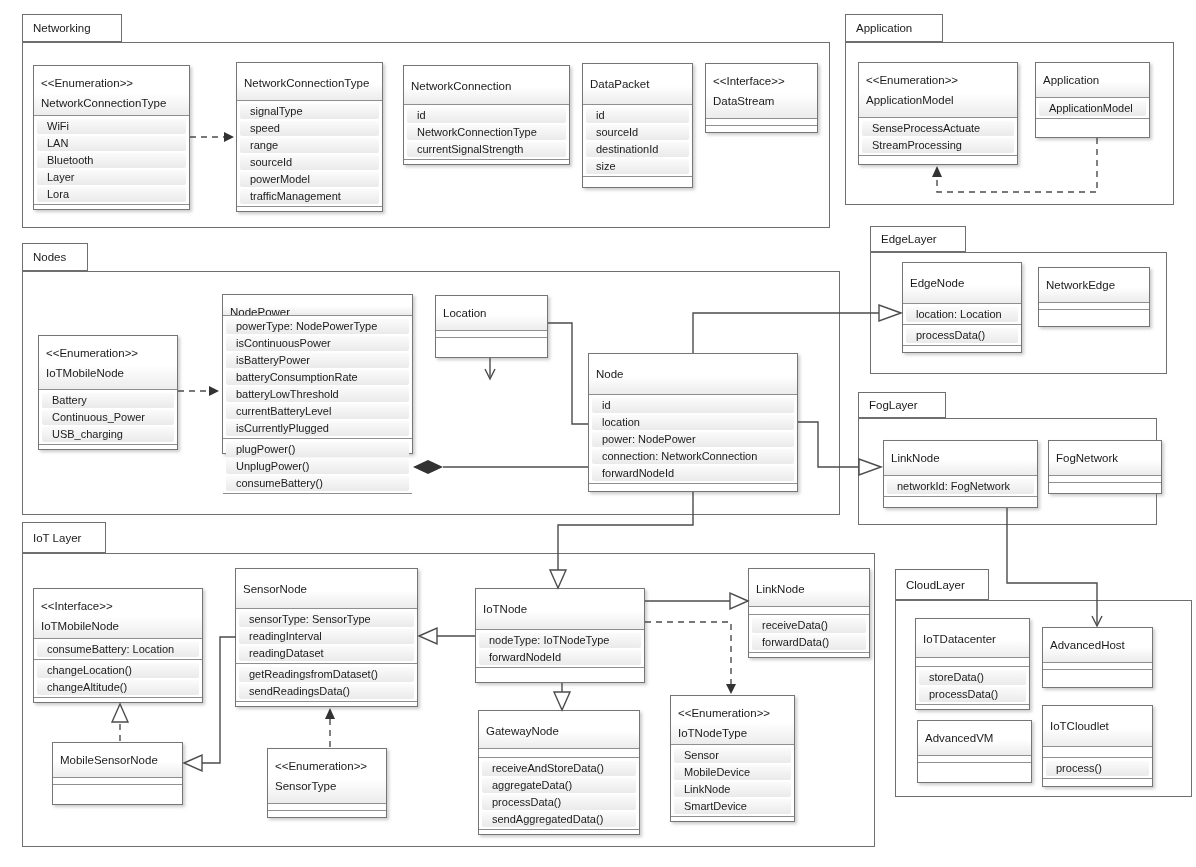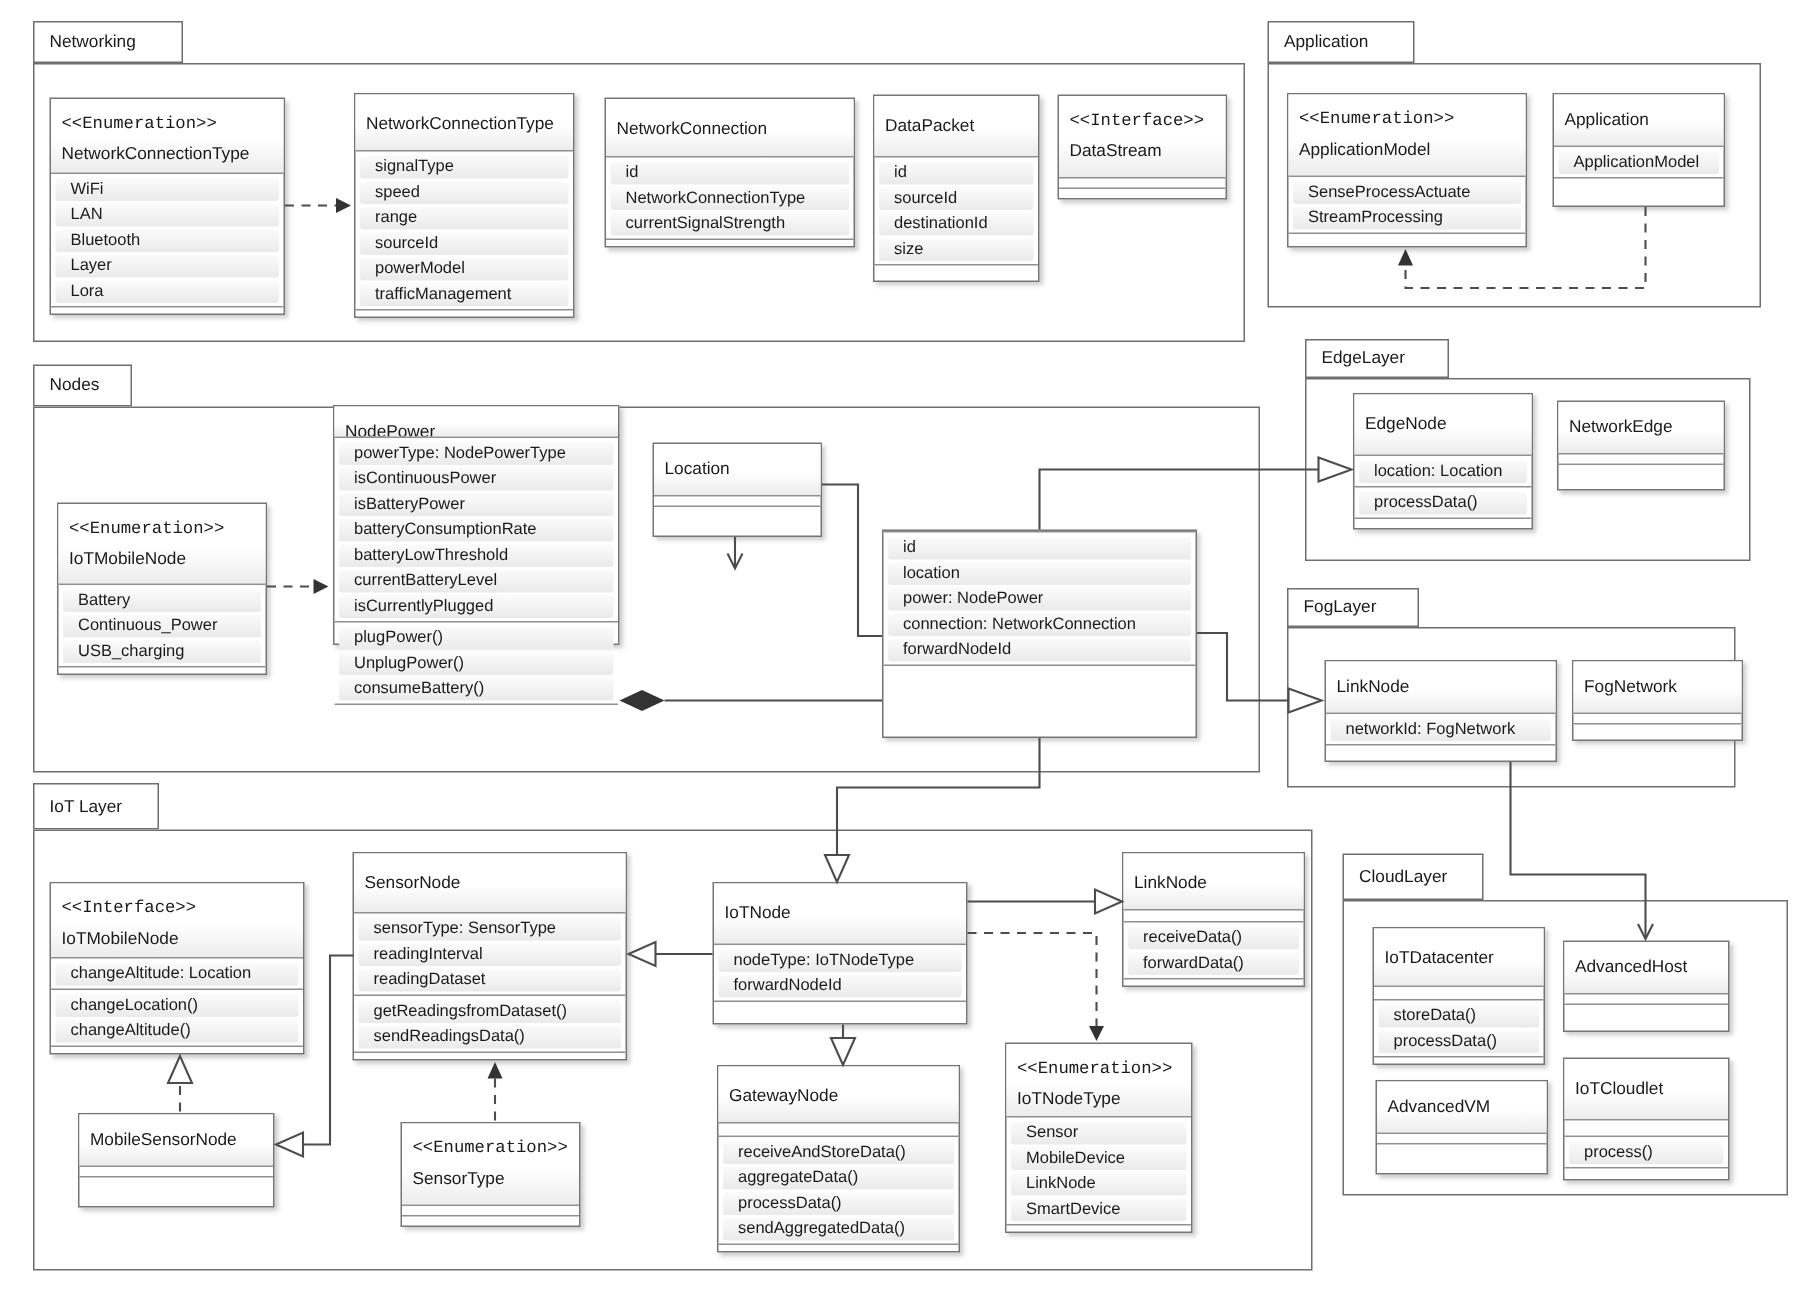--- a/index.html
+++ b/index.html
@@ -12,21 +12,21 @@
   .pkg-tab{position:absolute;border:1.5px solid #6f6f6f;background:#ffffff;z-index:2;
            font-size:11.5px;display:flex;align-items:center;padding:0 10px;box-sizing:border-box;}
 
   
   .cls{position:absolute;display:flex;flex-direction:column;box-sizing:border-box;
        border:1.5px solid #757575;background:#ffffff;z-index:3;
        box-shadow:2px 2px 3px rgba(110,110,110,.35);}
   .title{padding:10px 7px;background:linear-gradient(180deg,#ffffff 55%,#ececec);
          font-size:11.5px;line-height:14px;white-space:nowrap;overflow:hidden;}
   .title.tall{padding:13px 7px;}
-  .stereo{margin-bottom:6px;font-family:Liberation Mono, monospace;}
+  .stereo{margin-bottom:6px;}
   .rows{list-style:none;margin:0;padding:3px 3px 0 3px;border-top:1.3px solid #8f8f8f;}
   .row{height:15px;line-height:15px;margin-bottom:2px;padding:0 3px 0 10px;
        background:linear-gradient(180deg,#fbfbfb,#eaeaea);border-radius:2px;
        font-size:11px;white-space:nowrap;overflow:hidden;}
   .spacer{height:10px;border-top:1.3px solid #8f8f8f;}
   .strip{height:6px;border-top:1.3px solid #8f8f8f;}
   .footer{flex:1;border-top:1.3px solid #8f8f8f;min-height:4px;}
 
   
   #wires{position:absolute;left:0;top:0;z-index:5;pointer-events:none;}
@@ -168,21 +168,21 @@
       <div class="cname">IoTMobileNode</div>
     </div>
     <ul class="rows">
         <li class="row">Battery</li>
         <li class="row">Continuous_Power</li>
         <li class="row">USB_charging</li>
       </ul>
     <div class="footer"></div>
   </div>
 
-  <div class="cls" style="left:222px;top:270px;width:191px;height:160px">
+  <div class="cls" style="left:222px;top:294px;width:191px;height:160px">
     <div class="title">
       <div class="cname">NodePower</div>
     </div>
     <ul class="rows">
         <li class="row">powerType: NodePowerType</li>
         <li class="row">isContinuousPower</li>
         <li class="row">isBatteryPower</li>
         <li class="row">batteryConsumptionRate</li>
         <li class="row">batteryLowThreshold</li>
         <li class="row">currentBatteryLevel</li>
@@ -199,20 +199,23 @@
   <div class="cls" style="left:435px;top:295px;width:113px;height:63px">
     <div class="title">
       <div class="cname">Location</div>
     </div>
     <div class="strip"></div>
     <div class="footer"></div>
   </div>
 
 
   <div class="cls" style="left:588px;top:353px;width:210px;height:139px">
+    <div class="title tall">
+      <div class="cname">Node</div>
+    </div>
     <ul class="rows">
         <li class="row">id</li>
         <li class="row">location</li>
         <li class="row">power: NodePower</li>
         <li class="row">connection: NetworkConnection</li>
         <li class="row">forwardNodeId</li>
       </ul>
     <div class="footer"></div>
   </div>
 
@@ -254,21 +257,21 @@
     <div class="strip"></div>
     <div class="footer"></div>
   </div>
 
   <div class="cls" style="left:33px;top:588px;width:170px;height:115px">
     <div class="title">
       <div class="stereo">&lt;&lt;Interface&gt;&gt;</div>
       <div class="cname">IoTMobileNode</div>
     </div>
     <ul class="rows">
-        <li class="row">changeAltitude: Location</li>
+        <li class="row">consumeBattery: Location</li>
       </ul>
     <ul class="rows">
         <li class="row">changeLocation()</li>
         <li class="row">changeAltitude()</li>
       </ul>
     <div class="footer"></div>
   </div>
 
   <div class="cls" style="left:235px;top:568px;width:183px;height:139px">
     <div class="title tall">

